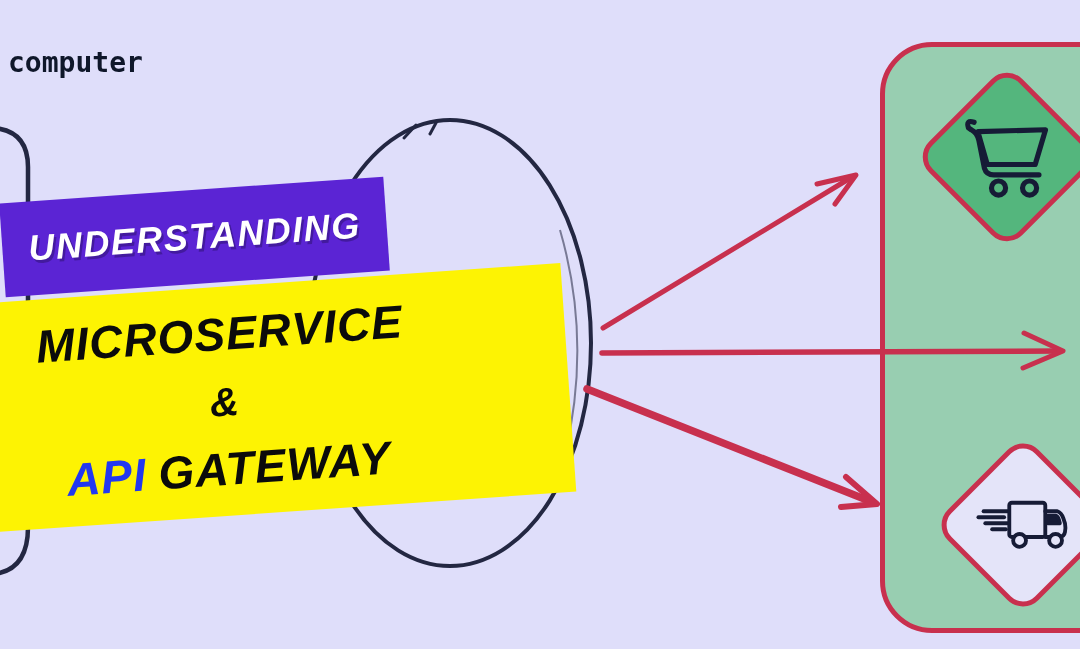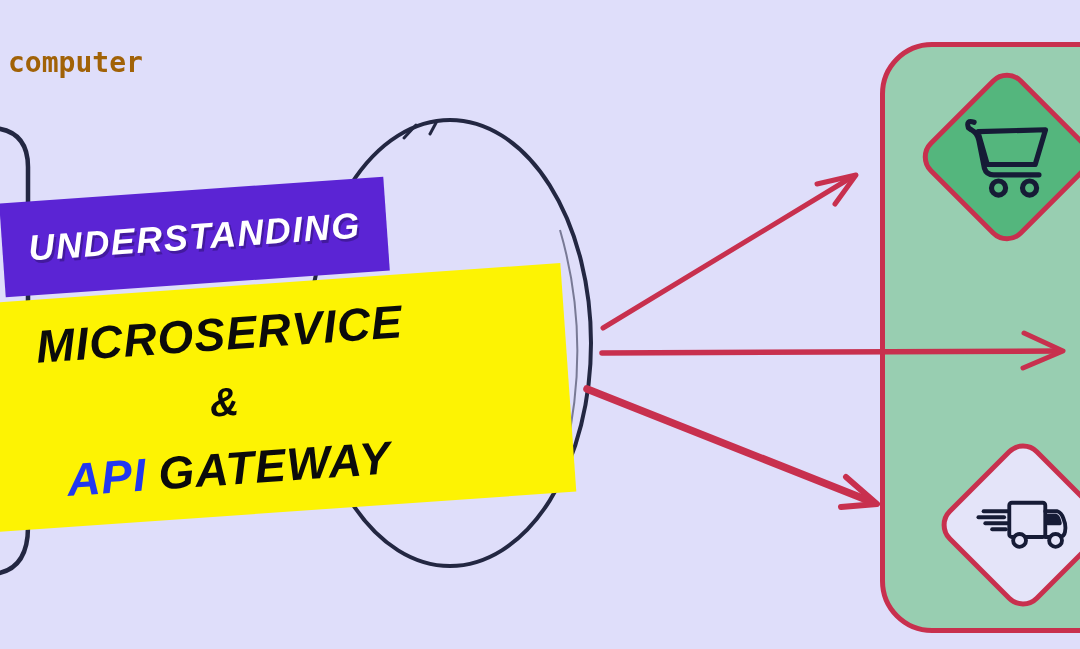--- a/index.html
+++ b/index.html
@@ -9,21 +9,21 @@
     background: #dfdefa;
     font-family: "Liberation Sans", sans-serif;
   }
   .abs { position: absolute; }
 
   
   .brand {
     left: 8px; top: 46px;
     font-family: "DejaVu Sans Mono", monospace;
     font-weight: 700; font-size: 28px;
-    color: #a16207; letter-spacing: 0px;
+    color: #0f172a; letter-spacing: 0px;
     z-index: 2;
   }
 
   
   #svg-back { left: 0; top: 0; z-index: 1; }
   
   #svg-front { left: 0; top: 0; z-index: 6; pointer-events: none; }
 
   
   .banner-purple {

